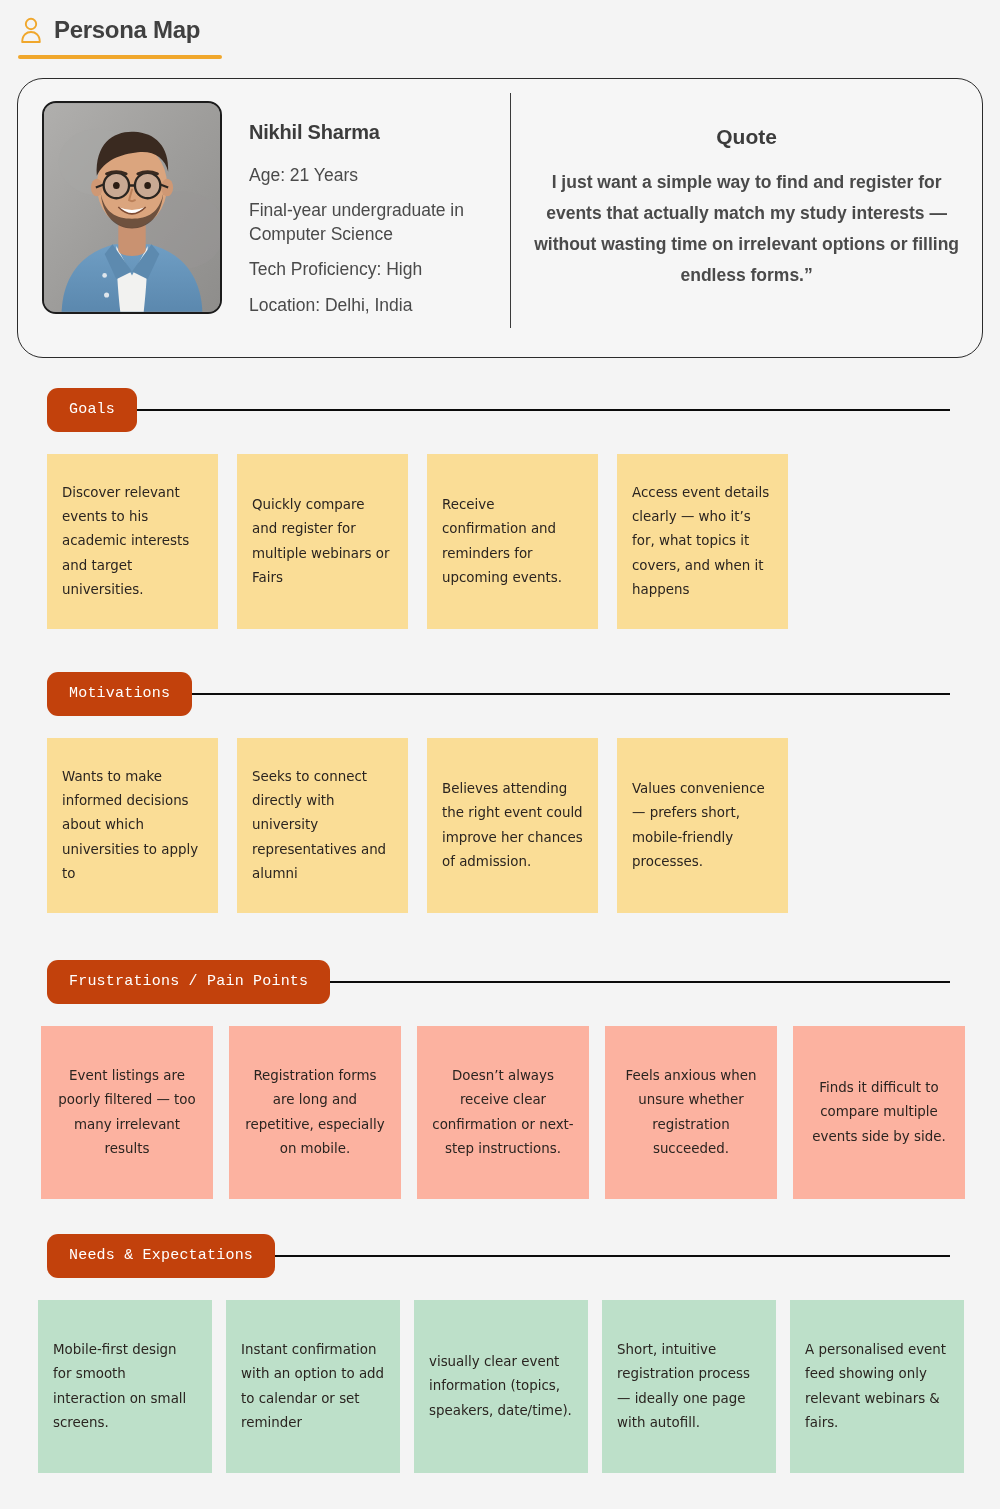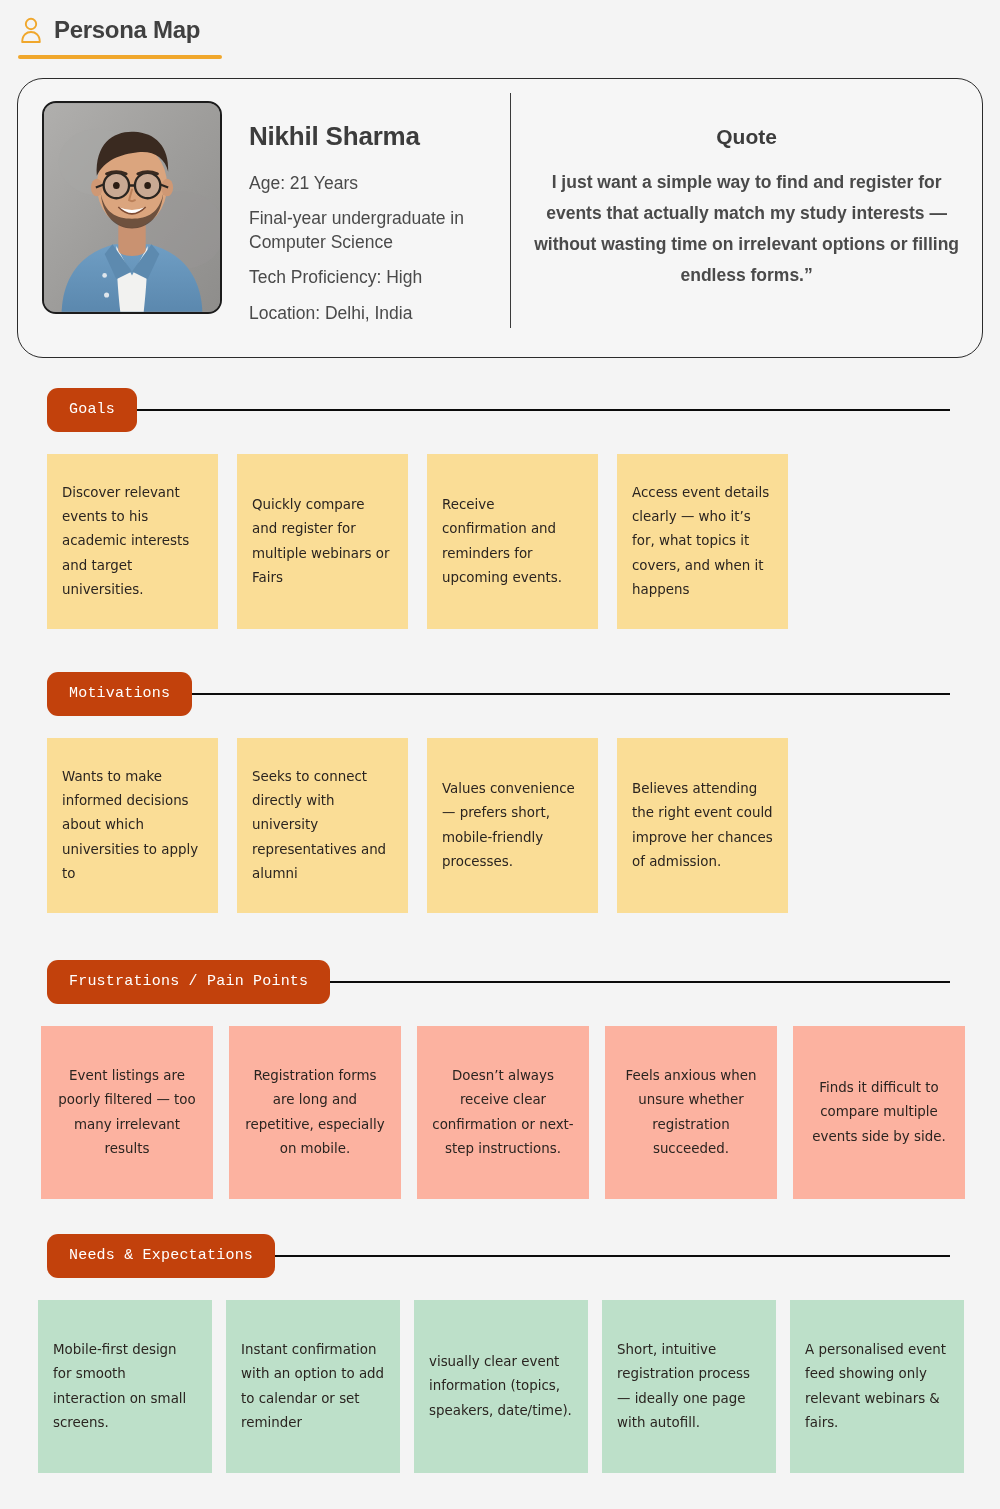--- a/index.html
+++ b/index.html
@@ -74,21 +74,21 @@
     position: relative;
     background: #9a9a9a;
   }
   .avatar svg { display: block; width: 100%; height: 100%; }
 
   .persona-info {
     padding-left: 27px;
     padding-top: 20px;
   }
   .persona-name {
-    font-size: 26px;
+    font-size: 20px;
     font-weight: bold;
     color: #3c3c3c;
     margin-bottom: 19px;
     letter-spacing: -0.2px;
   }
   .persona-line {
     font-size: 17.5px;
     color: #4a4a4a;
     line-height: 1.38;
     margin-bottom: 11px;
@@ -310,24 +310,24 @@
     <div class="section-rule"></div>
   </div>
   <div class="cards-row">
     <div class="sticky yellow">
         <span>Wants to make informed decisions about which universities to apply to</span>
       </div>
     <div class="sticky yellow">
         <span>Seeks to connect directly with university representatives and alumni</span>
       </div>
     <div class="sticky yellow">
+        <span>Believes attending the right event could improve her chances of admission.</span>
+      </div>
+    <div class="sticky yellow">
         <span>Values convenience — prefers short, mobile-friendly processes.</span>
-      </div>
-    <div class="sticky yellow">
-        <span>Believes attending the right event could improve her chances of admission.</span>
       </div>
   </div>
 </div>
 
 <div class="section" id="frustrations">
   <div class="section-head">
     <div class="section-pill">Frustrations / Pain Points</div>
     <div class="section-rule"></div>
   </div>
   <div class="cards-row">

